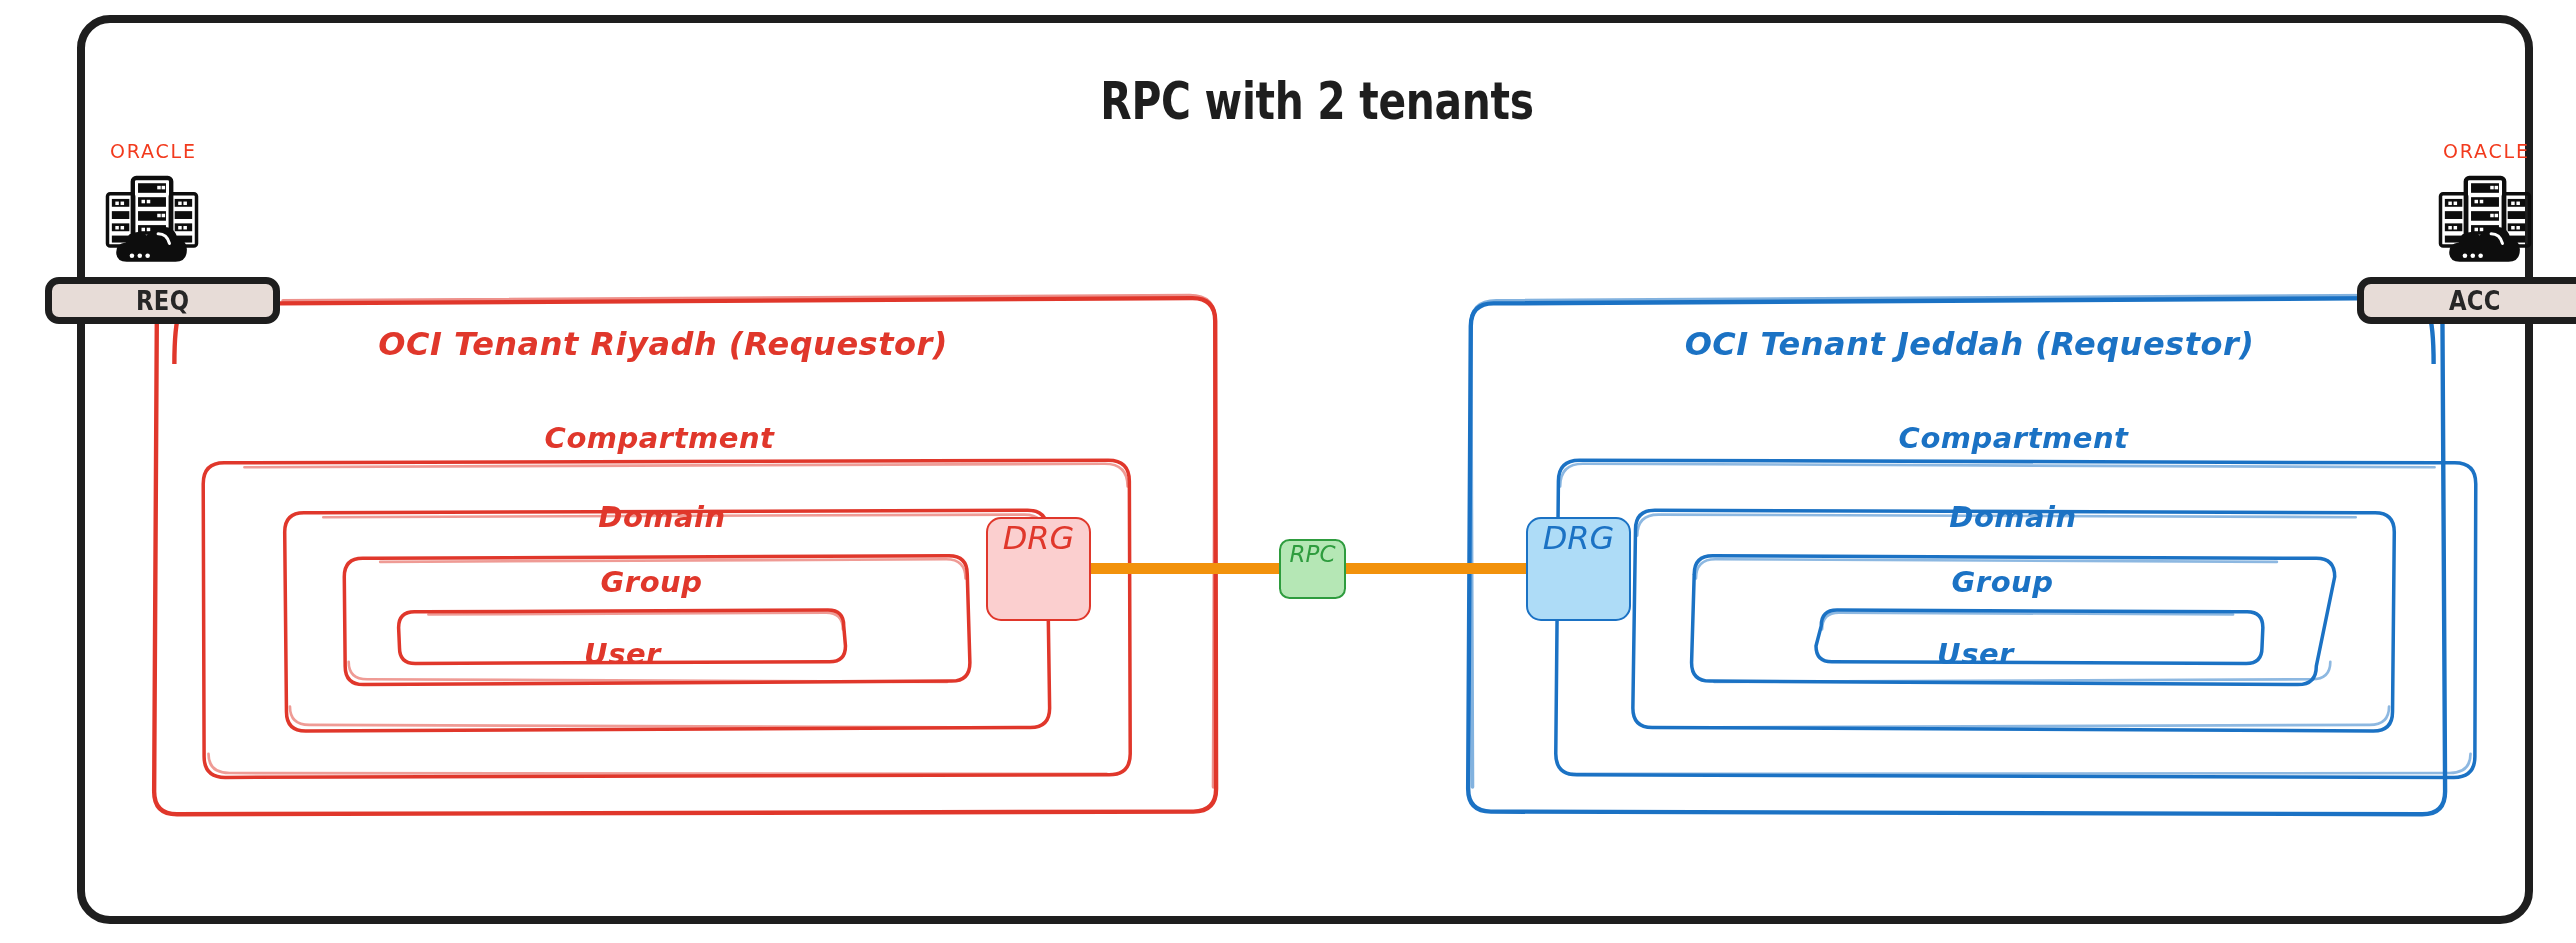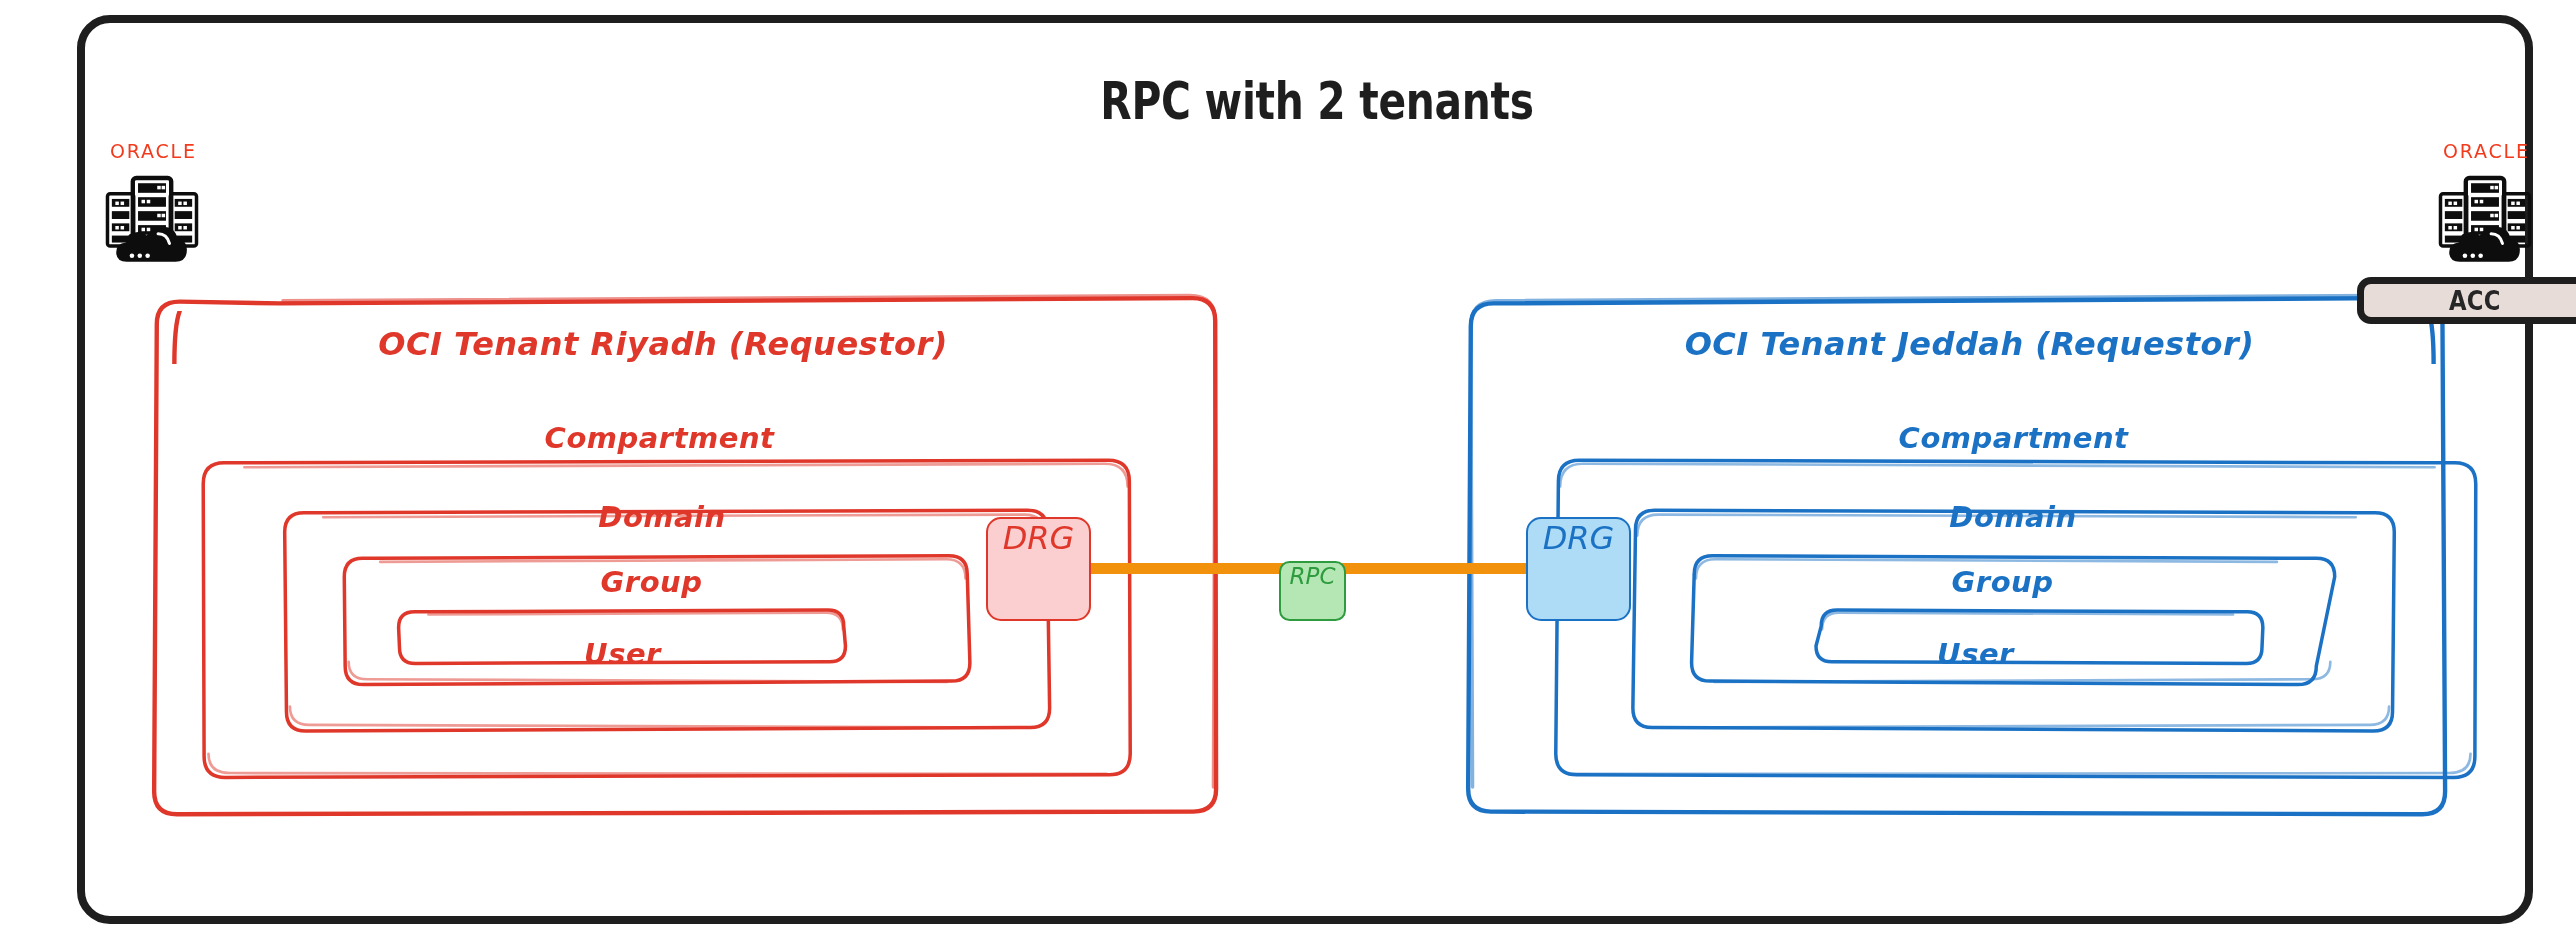--- a/index.html
+++ b/index.html
@@ -135,21 +135,21 @@
 
   .drg-blue {
     left: 1497px; top: 517px; width: 105px; height: 104px;
     background: #aedcf7;
     border: 2.6px solid #1b72c4;
     border-radius: 15px;
   }
   .drg-blue span { font-size: 32px; color: #1b72c4; }
 
   .rpc-box {
-    left: 1250px; top: 561px; width: 67px; height: 60px;
+    left: 1250px; top: 539px; width: 67px; height: 60px;
     background: #b5e7b5;
     border: 2.6px solid #2e9c3e;
     border-radius: 10.5px;
   }
   .rpc-box span { font-size: 23px; color: #2e9c3e; }
 
   
   .link-orange {
     position: absolute;
     background: #f2920c;
@@ -219,20 +219,23 @@
         <g fill="#ffffff">
           <circle cx="32" cy="97" r="2.6"></circle>
             <circle cx="41" cy="97" r="2.6"></circle>
             <circle cx="50" cy="97" r="2.6"></circle>
         </g>
         <path d="M62 72 q10 0 13 11" fill="none" stroke="#ffffff" stroke-width="3.5" stroke-linecap="round"></path>
       </g>
     </svg>
   </div>
 
+  <div class="endpoint ep-req">
+    <span>REQ</span>
+  </div>
 
   <div class="oracle-text oracle-right">ORACLE</div>
 
   <div class="dc-icon dc-right">
     <svg viewBox="0 0 110 110" width="96" height="96" aria-hidden="true">
       <g fill="#0d0d0d">
         <rect x="4" y="26" width="30" height="60" rx="3" fill="none" stroke="#0d0d0d" stroke-width="4"></rect>
         <rect x="9" y="32" width="20" height="9"></rect>
         <rect x="9" y="46" width="20" height="9"></rect>
         <rect x="9" y="60" width="20" height="9"></rect>

